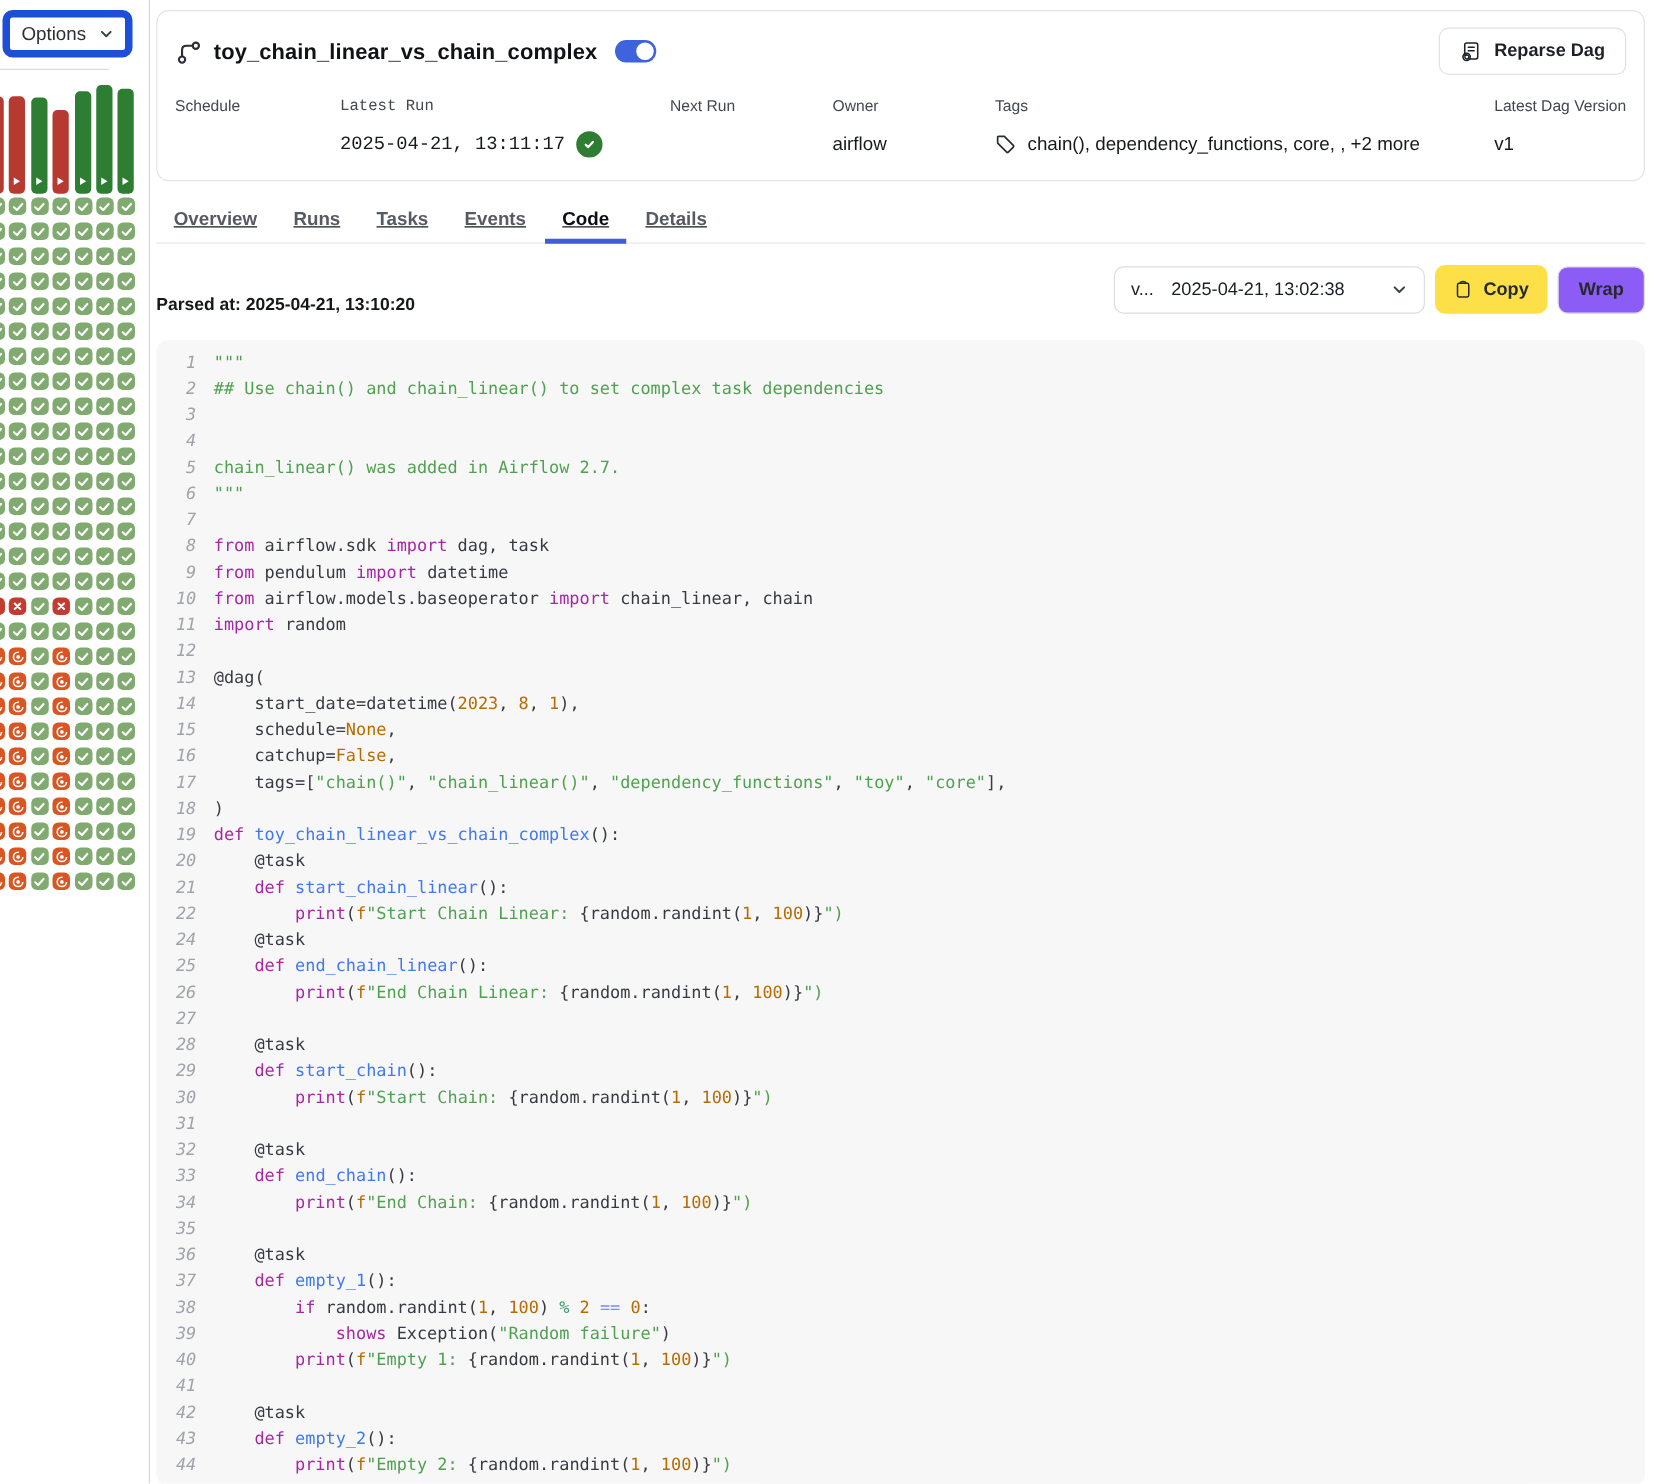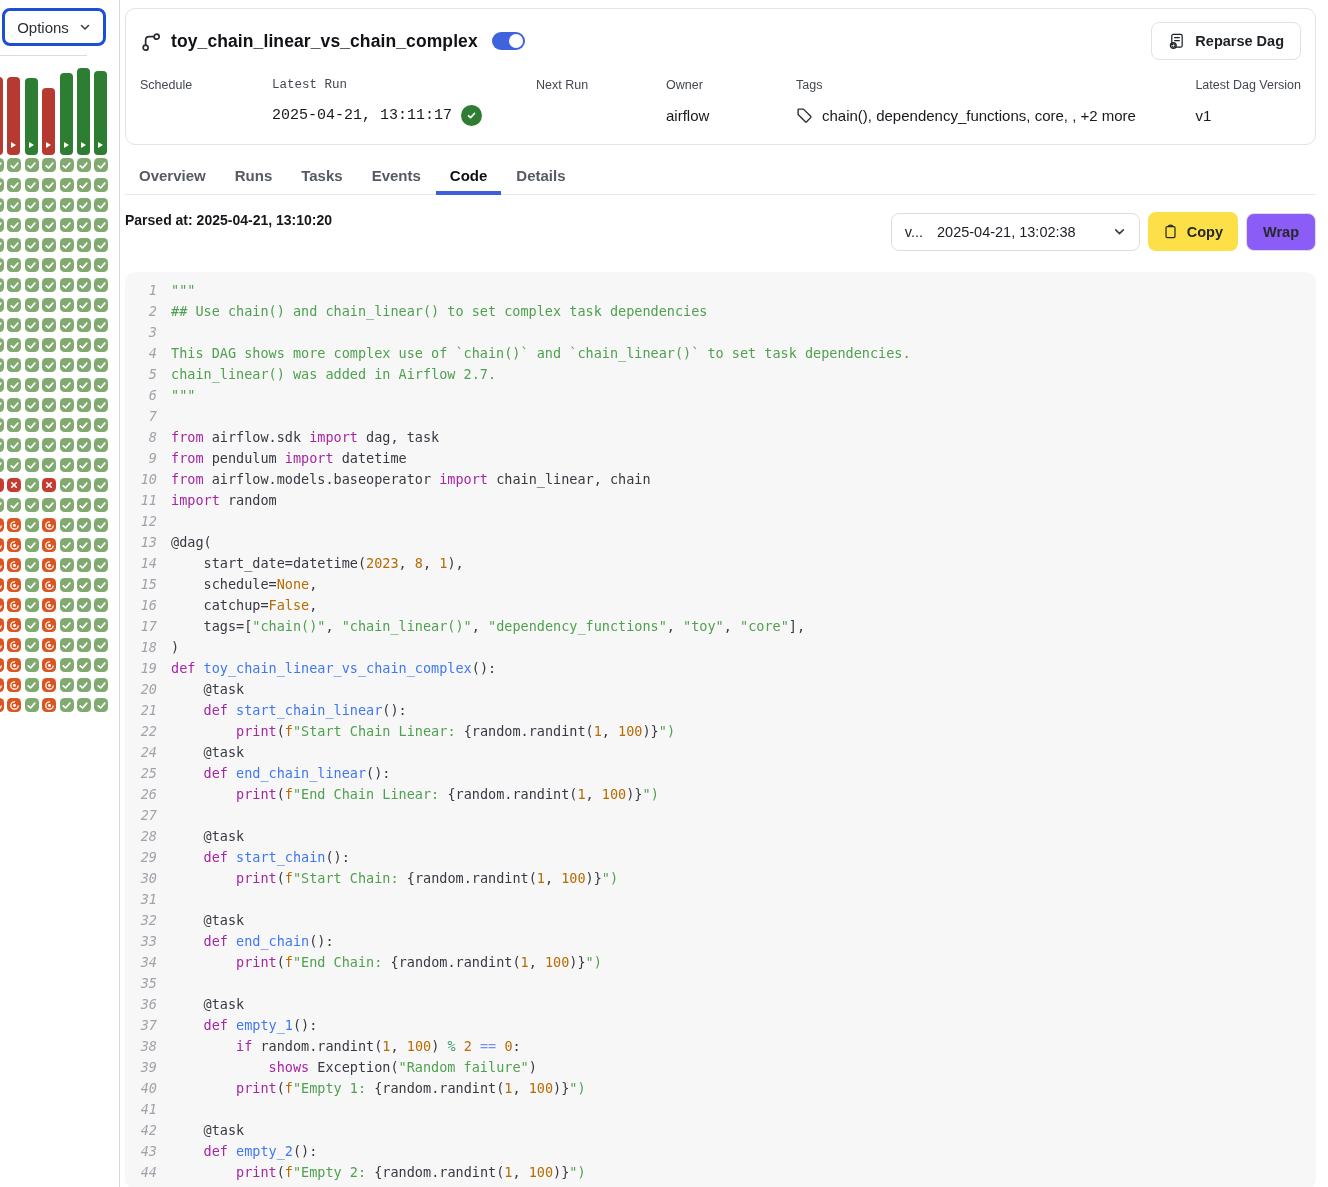--- a/index.html
+++ b/index.html
@@ -3,21 +3,21 @@
 <meta charset="utf-8">
 <style>
   * { box-sizing: border-box; margin: 0; padding: 0; }
   html,body { width:1328px; height:1187px; overflow:hidden; background:#fff;
     font-family:"Liberation Sans", sans-serif; color:#17191d; }
   body { display:flex; }
 
   
   aside.sidebar { width:120px; flex:none; position:relative; border-right:1px solid #d9d9dd; }
   .options-btn { position:absolute; left:2px; top:8px; width:104px; height:38px;
-    background:#fff; border:3px solid #1d4ed8; border-radius:8px;
+    background:#fff; border:6px solid #1d4ed8; border-radius:8px;
     display:flex; align-items:center; justify-content:center; gap:10px;
     font-size:15px; color:#2b2e33; cursor:pointer; }
   .axis-line { position:absolute; left:0; top:55px; width:87px; height:1px; background:#dcdce0; }
   .bars { position:absolute; left:-10px; top:63px; height:92px; display:flex; align-items:flex-end; gap:4.4px; }
   .bar { width:13px; border-radius:4px; display:flex; flex-direction:column;
     justify-content:flex-end; align-items:center; cursor:pointer; }
   .bar.success { background:var(--bar-success); }
   .bar.failed  { background:var(--bar-failed); }
   .bar .play { width:0; height:0; border-left:5px solid #fff;
     border-top:3.5px solid transparent; border-bottom:3.5px solid transparent; margin-bottom:7px; }
@@ -45,26 +45,26 @@
     font-size:14.5px; font-weight:600; color:#1d2025; cursor:pointer; }
   .fields-row { display:flex; margin-top:18px; align-items:flex-start; }
   .field { flex:none; }
   .f-schedule { width:132px; } .f-latest { width:264px;font-family:Liberation Mono, monospace; } .f-next { width:130px; }
   .f-owner { width:130px; } .f-tags { flex:1 1 auto; } .f-version { margin-left:auto; flex:none; }
   .field .lbl { font-size:12.5px; font-weight:500; color:#43474f; }
   .field .val { margin-top:13px; font-size:15px; color:#17191d; display:flex; align-items:center; gap:9px; min-height:21px; }
   .badge-success { width:21px; height:21px; border-radius:50%; background:var(--success-badge);
     display:flex; align-items:center; justify-content:center; flex:none; }
 
-  .tabs { display:flex; gap:1px; margin-top:14px; border-bottom:1px solid #e7e7ea; }
+  .tabs { display:flex; gap:1px; margin-top:14px; border-bottom:1px solid #e7e7ea;text-decoration:underline; }
   .tab { padding:8px 14px 7px; font-size:15px; font-weight:600; color:#555a64;
     border-bottom:4px solid transparent; margin-bottom:-1px; cursor:pointer; }
   .tab.active { color:#0c0e12; font-weight:700; border-bottom-color:var(--accent-blue); }
 
-  .code-toolbar { display:flex; align-items:flex-start; margin-top:17px; }
+  .code-toolbar { display:flex; align-items:flex-end; margin-top:17px; }
   .parsed-at { font-size:14px; font-weight:700; color:#15171b; }
   .toolbar-right { margin-left:auto; display:flex; gap:8px; align-items:center; }
   .version-select { width:249px; height:38px; border:1px solid #dddde2; border-radius:8px;
     background:#fff; display:flex; align-items:center; padding:0 13px; gap:14px;
     font-size:14.5px; color:#1b1e23; cursor:pointer; }
   .version-select .chev { margin-left:auto; color:#3c4047; }
   .copy-btn { height:39px; padding:0 15px; background:#fde047; border:none; border-radius:8px;
     display:flex; align-items:center; gap:9px; font-size:14.5px; font-weight:600; color:#26282d; cursor:pointer; }
   .wrap-btn { height:38px; padding:0 16px; background:#8b5cf6; border:1px solid #dddde2;
     border-radius:8px; font-size:14.5px; font-weight:600; color:#26282d; cursor:pointer; }
@@ -1281,21 +1281,21 @@
       <button class="wrap-btn">
         <span>Wrap</span>
       </button>
     </div>
   </div>
 
   <div class="code-panel">
       <div class="code-line"><span class="ln">1</span><span class="tok-str">"""</span></div>
       <div class="code-line"><span class="ln">2</span><span class="tok-str">## Use chain() and chain_linear() to set complex task dependencies</span></div>
       <div class="code-line"><span class="ln">3</span></div>
-      <div class="code-line"><span class="ln">4</span><span class="tok-str">This DAG shows more complex use of `chain()` and `chain_linear()` to set task dependencies.</span></div>
+      <div class="code-line"><span class="ln">4</span></div>
       <div class="code-line"><span class="ln">5</span><span class="tok-str">chain_linear() was added in Airflow 2.7.</span></div>
       <div class="code-line"><span class="ln">6</span><span class="tok-str">"""</span></div>
       <div class="code-line"><span class="ln">7</span></div>
       <div class="code-line"><span class="ln">8</span><span class="tok-kw">from</span><span class="tok-pl"> airflow.sdk </span><span class="tok-kw">import</span><span class="tok-pl"> dag, task</span></div>
       <div class="code-line"><span class="ln">9</span><span class="tok-kw">from</span><span class="tok-pl"> pendulum </span><span class="tok-kw">import</span><span class="tok-pl"> datetime</span></div>
       <div class="code-line"><span class="ln">10</span><span class="tok-kw">from</span><span class="tok-pl"> airflow.models.baseoperator </span><span class="tok-kw">import</span><span class="tok-pl"> chain_linear, chain</span></div>
       <div class="code-line"><span class="ln">11</span><span class="tok-kw">import</span><span class="tok-pl"> random</span></div>
       <div class="code-line"><span class="ln">12</span></div>
       <div class="code-line"><span class="ln">13</span><span class="tok-pl">@dag(</span></div>
       <div class="code-line"><span class="ln">14</span><span class="tok-pl">    start_date=datetime(</span><span class="tok-num">2023</span><span class="tok-pl">, </span><span class="tok-num">8</span><span class="tok-pl">, </span><span class="tok-num">1</span><span class="tok-pl">),</span></div>

